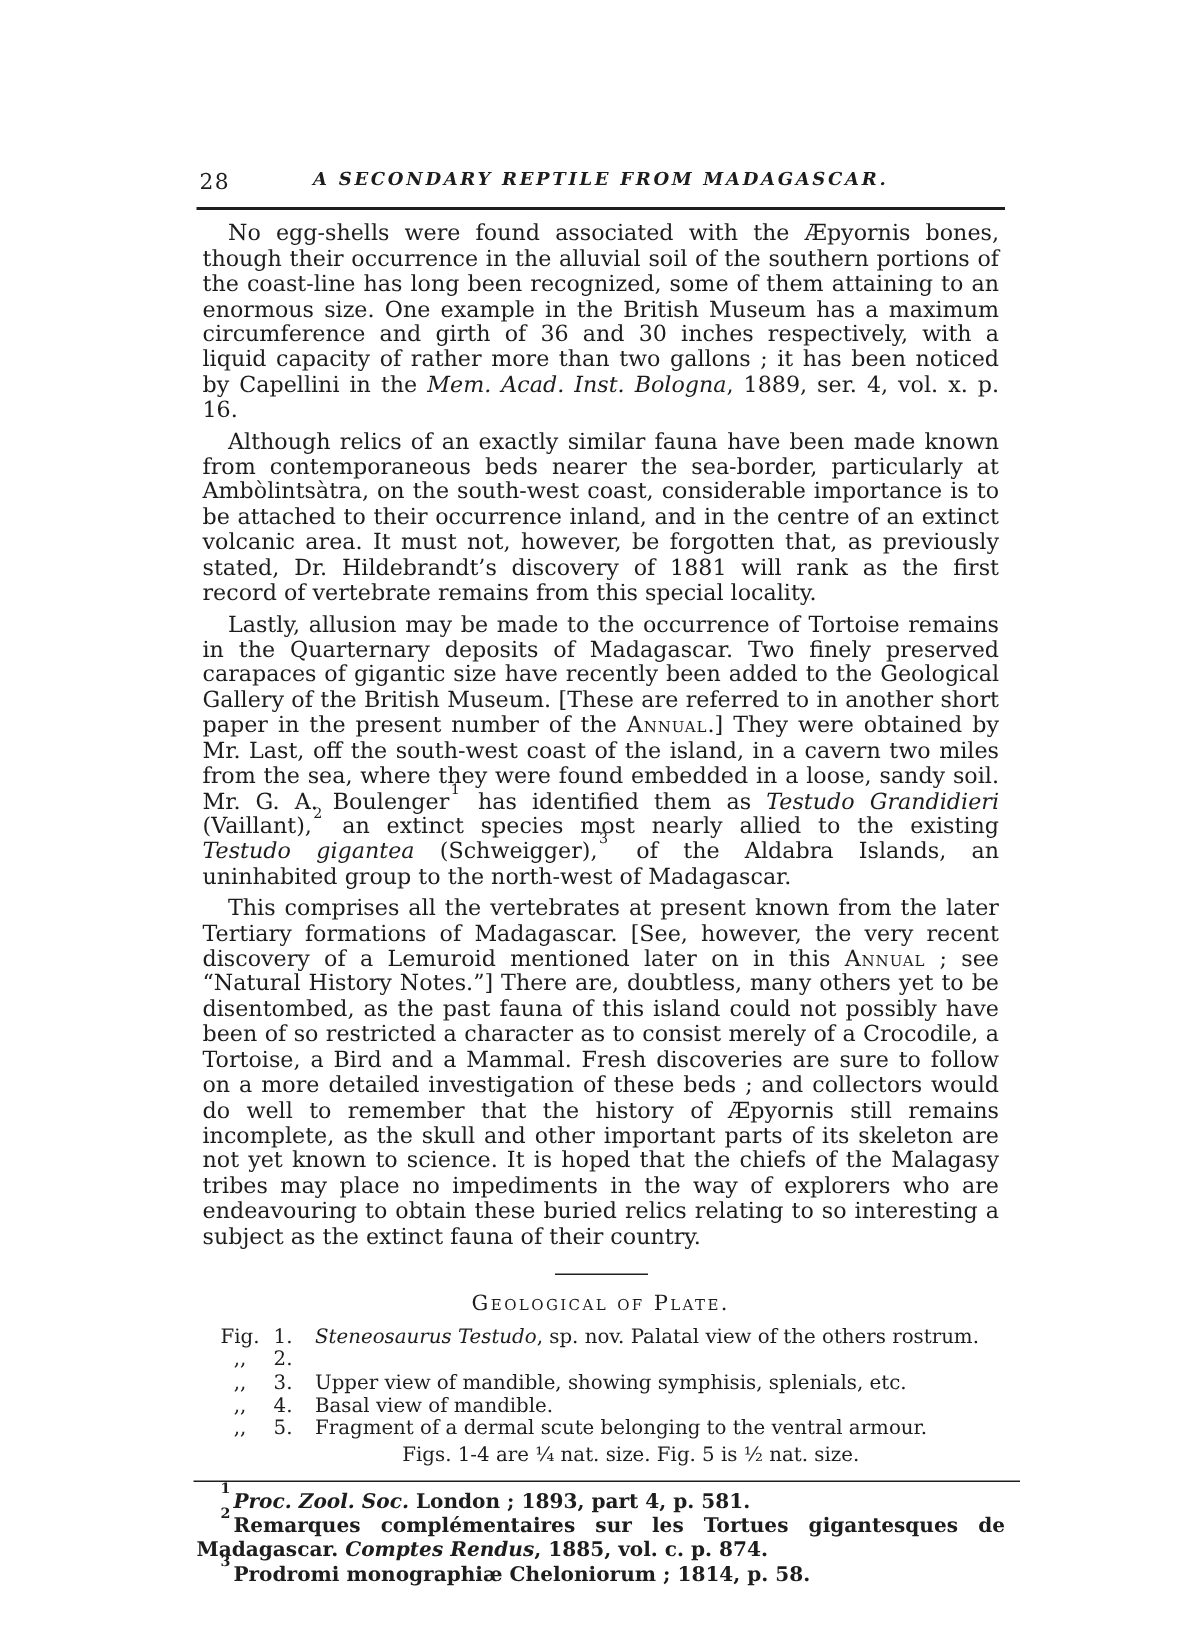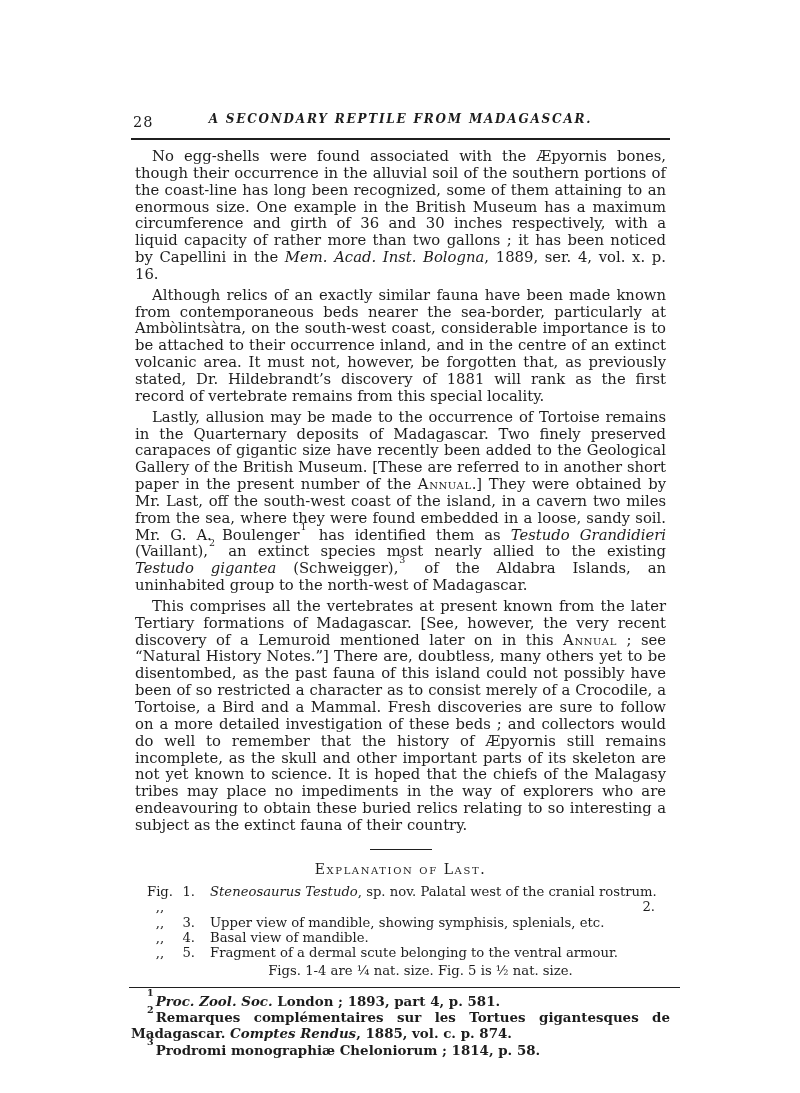--- a/index.html
+++ b/index.html
@@ -47,21 +47,21 @@
   .plate-rule {
     border: none; border-top: 1.6px solid #1f1f1f;
     width: 62px; margin: 15px auto 11px auto;
   }
   .plate-heading {
     margin: 0 0 7px 0; text-align: center;
     font-size: 14px; font-weight: normal;
     font-variant: small-caps; letter-spacing: 1.6px;
   }
   .figure-list { font-size: 13.2px; line-height: 15.4px; }
-  .fig-row { display: flex; justify-content: space-between; }
+  .fig-row { display: flex; }
   .fig-label { width: 30px; margin-left: 14px; text-align: center; }
   .fig-num   { width: 20px; text-align: right; margin-right: 15px; }
   .fig-desc  { flex: 1; }
   .size-note {
     font-size: 13.2px; text-align: center;
     margin: 2px 0 0 40px;
   }
 
   
   .footnote-rule { border: none; border-top: 1.6px solid #1f1f1f; margin: 9px -10px 5px -2px; }
@@ -83,27 +83,27 @@
   <hr class="header-rule">
 
   <div class="body-text" id="paragraphs">
       <p><span>No egg-shells were found associated with the Æpyornis bones, though their occurrence in the alluvial soil of the southern portions of the coast-line has long been recognized, some of them attaining to an enormous size.  One example in the British Museum has a maximum circumference and girth of 36 and 30 inches respectively, with a liquid capacity of rather more than two gallons ; it has been noticed by Capellini in the </span><span class="i">Mem. Acad. Inst. Bologna</span><span>, 1889, ser. 4, vol. x. p. 16.</span></p>
       <p><span>Although relics of an exactly similar fauna have been made known from contemporaneous beds nearer the sea-border, particularly at Ambòlintsàtra, on the south-west coast, considerable importance is to be attached to their occurrence inland, and in the centre of an extinct volcanic area.  It must not, however, be forgotten that, as previously stated, Dr. Hildebrandt’s discovery of 1881 will rank as the first record of vertebrate remains from this special locality.</span></p>
       <p><span>Lastly, allusion may be made to the occurrence of Tortoise remains in the Quarternary deposits of Madagascar.  Two finely preserved carapaces of gigantic size have recently been added to the Geological Gallery of the British Museum.  [These are referred to in another short paper in the present number of the </span><span class="sc">Annual</span><span>.]  They were obtained by Mr. Last, off the south-west coast of the island, in a cavern two miles from the sea, where they were found embedded in a loose, sandy soil.  Mr. G. A. Boulenger</span><sup>1</sup><span> has identified them as </span><span class="i">Testudo Grandidieri</span><span> (Vaillant),</span><sup>2</sup><span> an extinct species most nearly allied to the existing </span><span class="i">Testudo gigantea</span><span> (Schweigger),</span><sup>3</sup><span> of the Aldabra Islands, an uninhabited group to the north-west of Madagascar.</span></p>
       <p><span>This comprises all the vertebrates at present known from the later Tertiary formations of Madagascar.  [See, however, the very recent discovery of a Lemuroid mentioned later on in this </span><span class="sc">Annual</span><span> ; see “Natural History Notes.”]  There are, doubtless, many others yet to be disentombed, as the past fauna of this island could not possibly have been of so restricted a character as to consist merely of a Crocodile, a Tortoise, a Bird and a Mammal.  Fresh discoveries are sure to follow on a more detailed investigation of these beds ; and collectors would do well to remember that the history of Æpyornis still remains incomplete, as the skull and other important parts of its skeleton are not yet known to science.  It is hoped that the chiefs of the Malagasy tribes may place no impediments in the way of explorers who are endeavouring to obtain these buried relics relating to so interesting a subject as the extinct fauna of their country.</span></p>
     </div>
 
   <hr class="plate-rule">
-  <h2 class="plate-heading">Explanation of Last.</h2>
+  <h2 class="plate-heading">Geological of Plate.</h2>
 
   <div class="figure-list" id="figure-list">
       <div class="fig-row">
         <span class="fig-label">Fig.</span>
         <span class="fig-num">1.</span>
-        <span class="fig-desc"><span class="i">Steneosaurus Testudo</span><span>, sp. nov.   Palatal west of the cranial rostrum.</span></span>
+        <span class="fig-desc"><span class="i">Steneosaurus Testudo</span><span>, sp. nov.   Palatal view of the others rostrum.</span></span>
       </div>
       <div class="fig-row">
         <span class="fig-label">,,</span>
         <span class="fig-num">2.</span>
       </div>
       <div class="fig-row">
         <span class="fig-label">,,</span>
         <span class="fig-num">3.</span>
         <span class="fig-desc"><span>Upper view of mandible, showing symphisis, splenials, etc.</span></span>
       </div>

